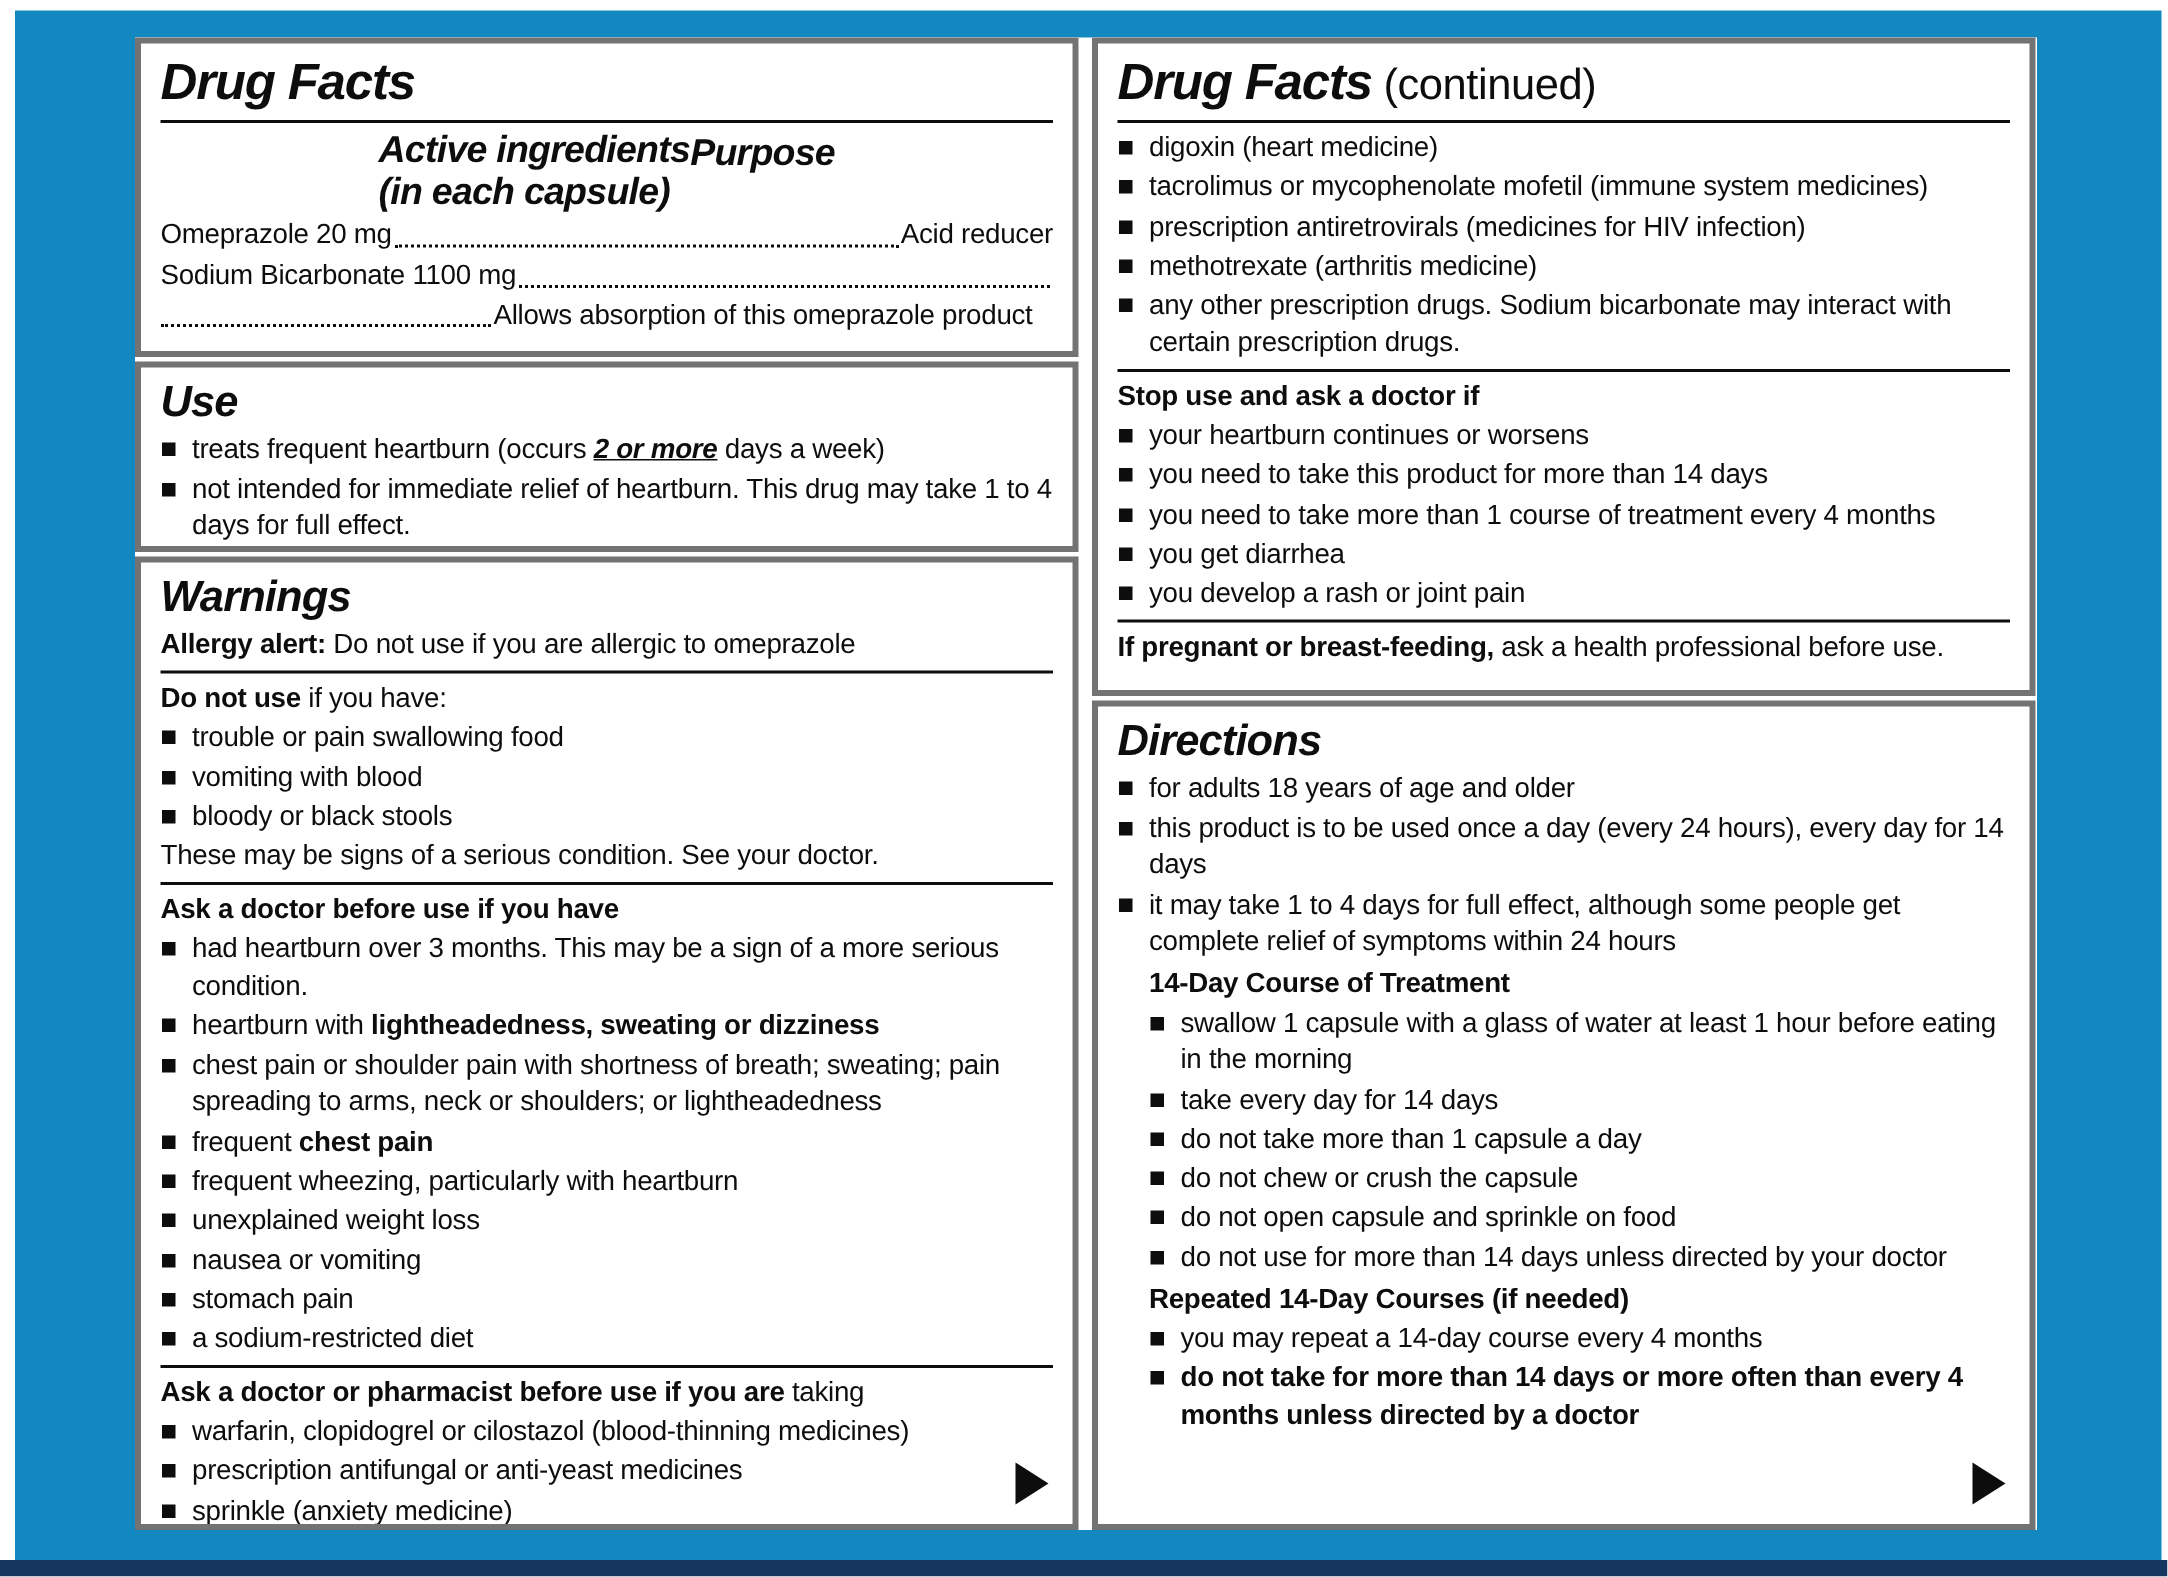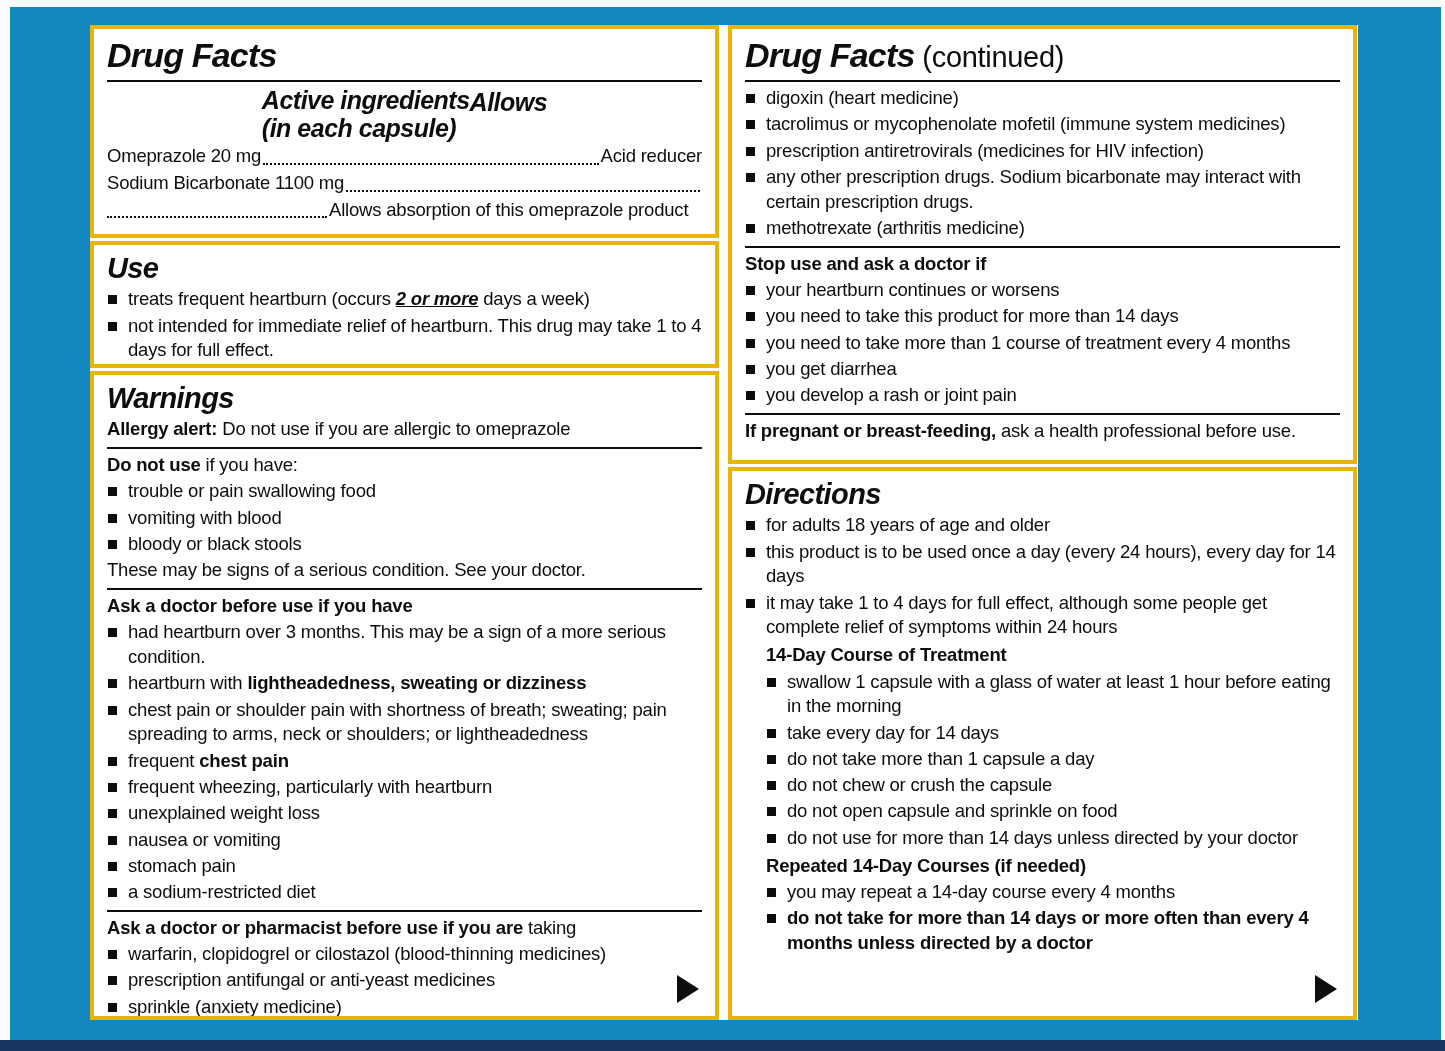--- a/index.html
+++ b/index.html
@@ -6,21 +6,21 @@
   body{
     width:1445px;height:1051px;position:relative;background:#ffffff;
     font-family:"Liberation Sans",sans-serif;color:#0d0d0d;
     font-size:18.5px;line-height:1.34;letter-spacing:-0.2px;
     -webkit-font-smoothing:antialiased;
   }
   .blue-bg{position:absolute;left:10px;right:4px;top:7px;bottom:5px;background:#1287c0;}
   .navy-strip{position:absolute;left:0;right:0;bottom:0;height:11px;background:#17365f;}
   .label-wrap{position:absolute;left:90px;top:25px;width:1268px;height:995px;background:#ffffff;display:flex;gap:9px;}
   .col{width:629px;display:flex;flex-direction:column;gap:3px;}
-  .box{background:#fff;border:4px solid #eab308;padding:7px 13px 9px 13px;box-sizing:border-box;position:relative;overflow:hidden;}
+  .box{background:#fff;border:4px solid #737373;padding:7px 13px 9px 13px;box-sizing:border-box;position:relative;overflow:hidden;}
   .box-facts{height:213px;}
   .box-use{height:127px;}
   .box-warnings{flex:1;}
   .box-continued{height:439px;}
   .box-directions{flex:1;}
   .big-title{font-size:34px;font-weight:bold;font-style:italic;letter-spacing:-0.8px;line-height:1.15;}
   .title-suffix{font-weight:normal;font-style:normal;font-size:29px;letter-spacing:-0.3px;}
   .section-title{font-size:29px;font-weight:bold;font-style:italic;letter-spacing:-0.6px;line-height:1.15;margin-bottom:2px;}
   .rule{border:none;border-top:2.5px solid #0d0d0d;margin:5px 0 4px 0;}
   .hdr-row{display:flex;justify-content:center;align-items:flex-start;}
@@ -52,21 +52,21 @@
   <div class="col">
 
     <div class="box box-facts">
       <div class="big-title">Drug Facts</div>
       <hr class="rule">
       <div class="hdr-row">
         <div>
           <div class="ai-title">Active ingredients</div>
           <div class="ai-title">(in each capsule)</div>
         </div>
-        <div class="purpose-title">Allows</div>
+        <div class="purpose-title">Purpose</div>
       </div>
       <div class="ing-row">
         <span class="txt">Omeprazole 20 mg</span>
         <span class="leader"></span>
         <span class="txt">Acid reducer</span>
       </div>
       <div class="ing-row">
         <span class="txt">Sodium Bicarbonate 1100 mg</span>
         <span class="leader"></span>
       </div>
@@ -121,22 +121,22 @@
 
   <div class="col">
 
     <div class="box box-continued">
       <div class="big-title"><span>Drug Facts</span><span class="title-suffix"> (continued)</span></div>
       <hr class="rule">
       <ul>
           <li><span>digoxin (heart medicine)</span></li>
           <li><span>tacrolimus or mycophenolate mofetil (immune system medicines)</span></li>
           <li><span>prescription antiretrovirals (medicines for HIV infection)</span></li>
+          <li><span>methotrexate (arthritis medicine)</span></li>
           <li><span>any other prescription drugs. Sodium bicarbonate may interact with certain prescription drugs.</span></li>
-          <li><span>methotrexate (arthritis medicine)</span></li>
         </ul>
       <hr class="rule">
       <div class="para"><span class="s-b">Stop use and ask a doctor if</span></div>
       <ul>
           <li><span>your heartburn continues or worsens</span></li>
           <li><span>you need to take this product for more than 14 days</span></li>
           <li><span>you need to take more than 1 course of treatment every 4 months</span></li>
           <li><span>you get diarrhea</span></li>
           <li><span>you develop a rash or joint pain</span></li>
         </ul>

